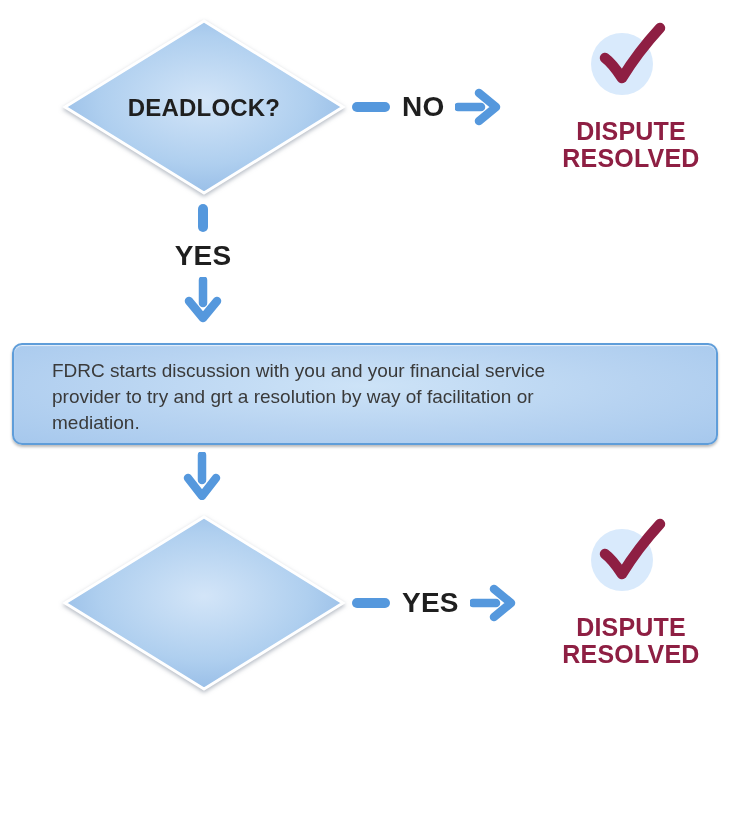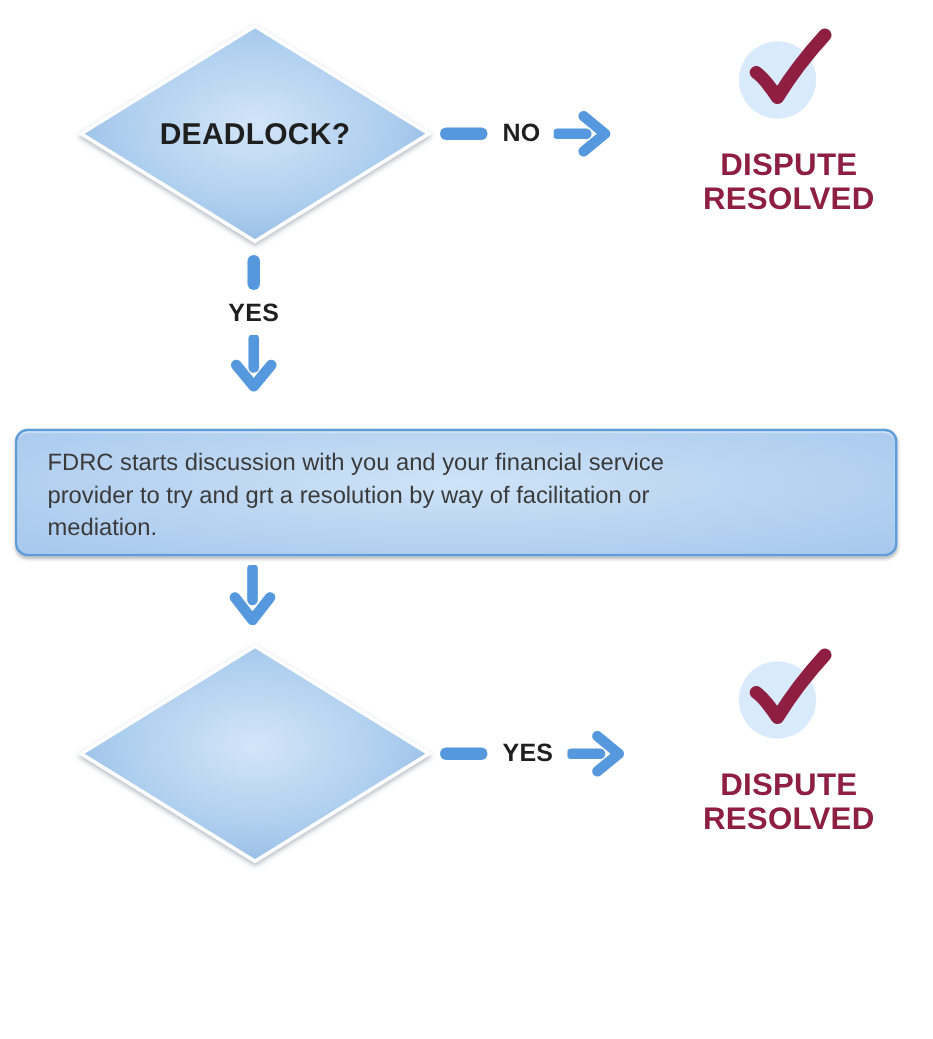--- a/index.html
+++ b/index.html
@@ -16,21 +16,21 @@
     line-height:26px; color:var(--heading_text,#1f1f1f); letter-spacing:.2px;
   }
 
   
   .hrow { position:absolute; display:flex; align-items:center; height:38px; }
   .hdash {
     width:38px; height:10px; border-radius:5px;
     background:var(--arrow_blue,#5598dd); margin-right:12px;
   }
   .branch-label {
-    font-weight:bold; font-size:20px; color:var(--heading_text,#1f1f1f);
+    font-weight:bold; font-size:28px; color:var(--heading_text,#1f1f1f);
     margin-right:11px; letter-spacing:.2px;
   }
 
   
   .vcol { position:absolute; width:68px; display:flex; flex-direction:column; align-items:center; }
   .vdash {
     width:10px; height:28px; border-radius:5px;
     background:var(--arrow_blue,#5598dd);
   }
   .vcol .branch-label { margin:8px 0 5px 0; }
@@ -54,21 +54,21 @@
 
   
   .process-box {
     position:absolute; left:12px; top:343px; width:702px; height:98px;
     border:2px solid var(--box_border,#5f9dd9); border-radius:10px;
     background:radial-gradient(ellipse at 50% 42%,
       var(--box_fill_center,#cde3f7) 0%, #b7d3f1 55%, var(--box_fill_edge,#a6c8ed) 100%);
     box-shadow:0 2px 3px rgba(0,0,0,.28), inset 0 1px 1px rgba(255,255,255,.7);
   }
   .process-text {
-    padding:13px 0 0 24px; width:505px;
+    padding:13px 0 0 38px; width:505px;
     font-size:19px; line-height:26px; color:var(--body_text,#3a3a3a);
   }
 </style>
 </head>
 <body>
 
 <div class="stage">
 
   <svg class="diamond-svg" style="left:60px;top:16px" width="288" height="182">
     <defs>

